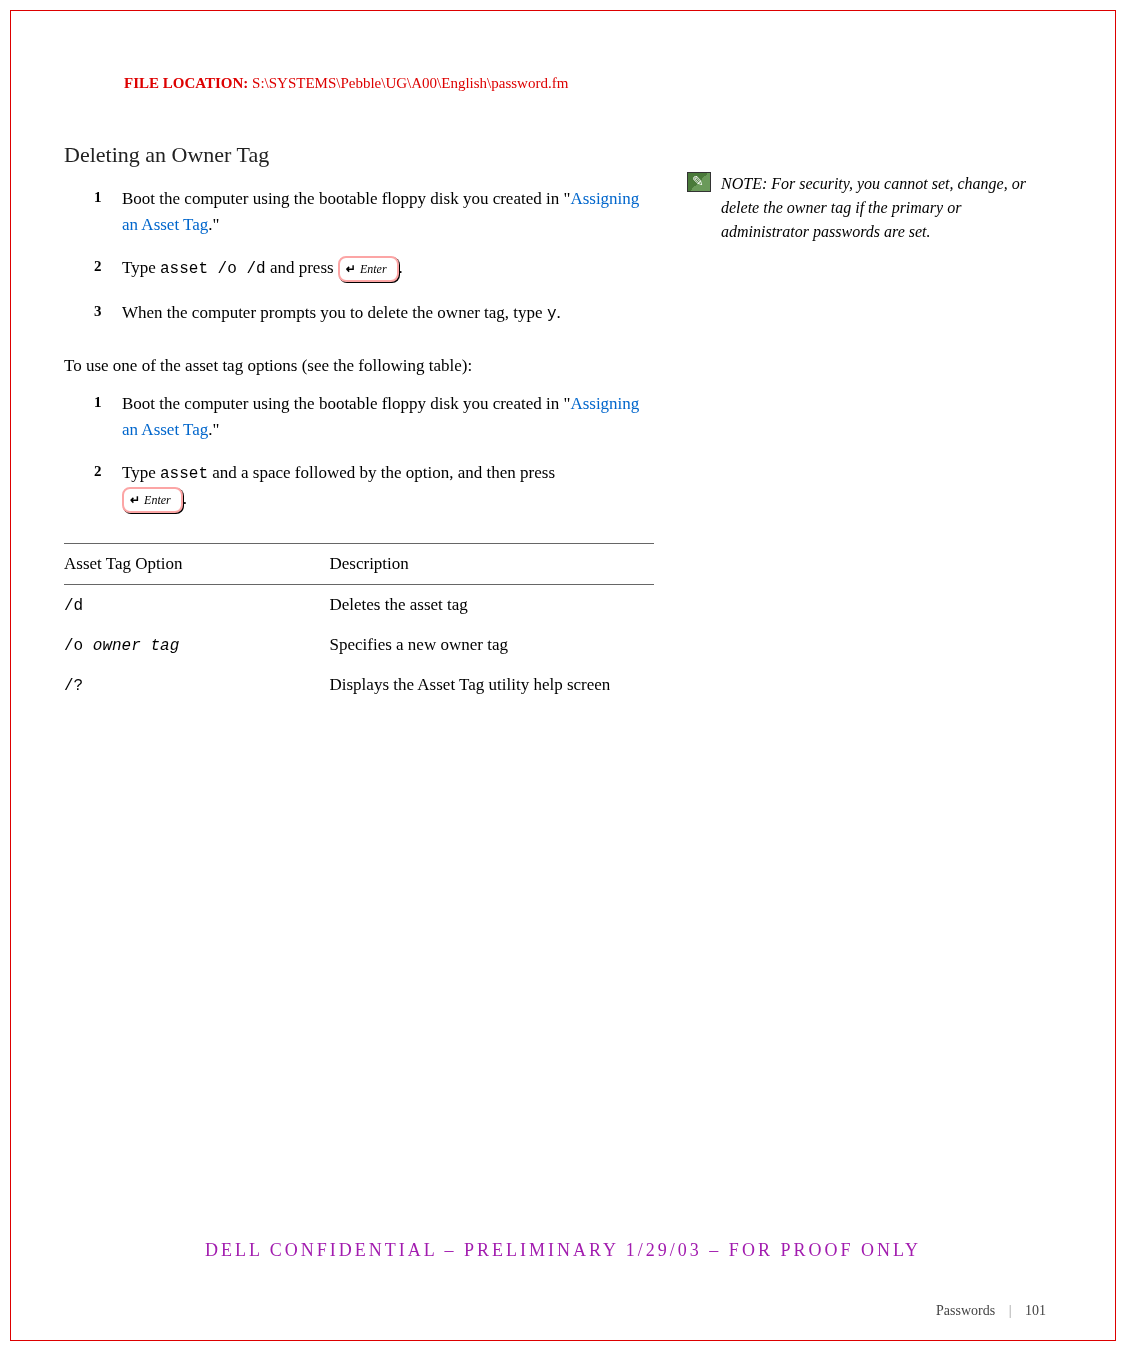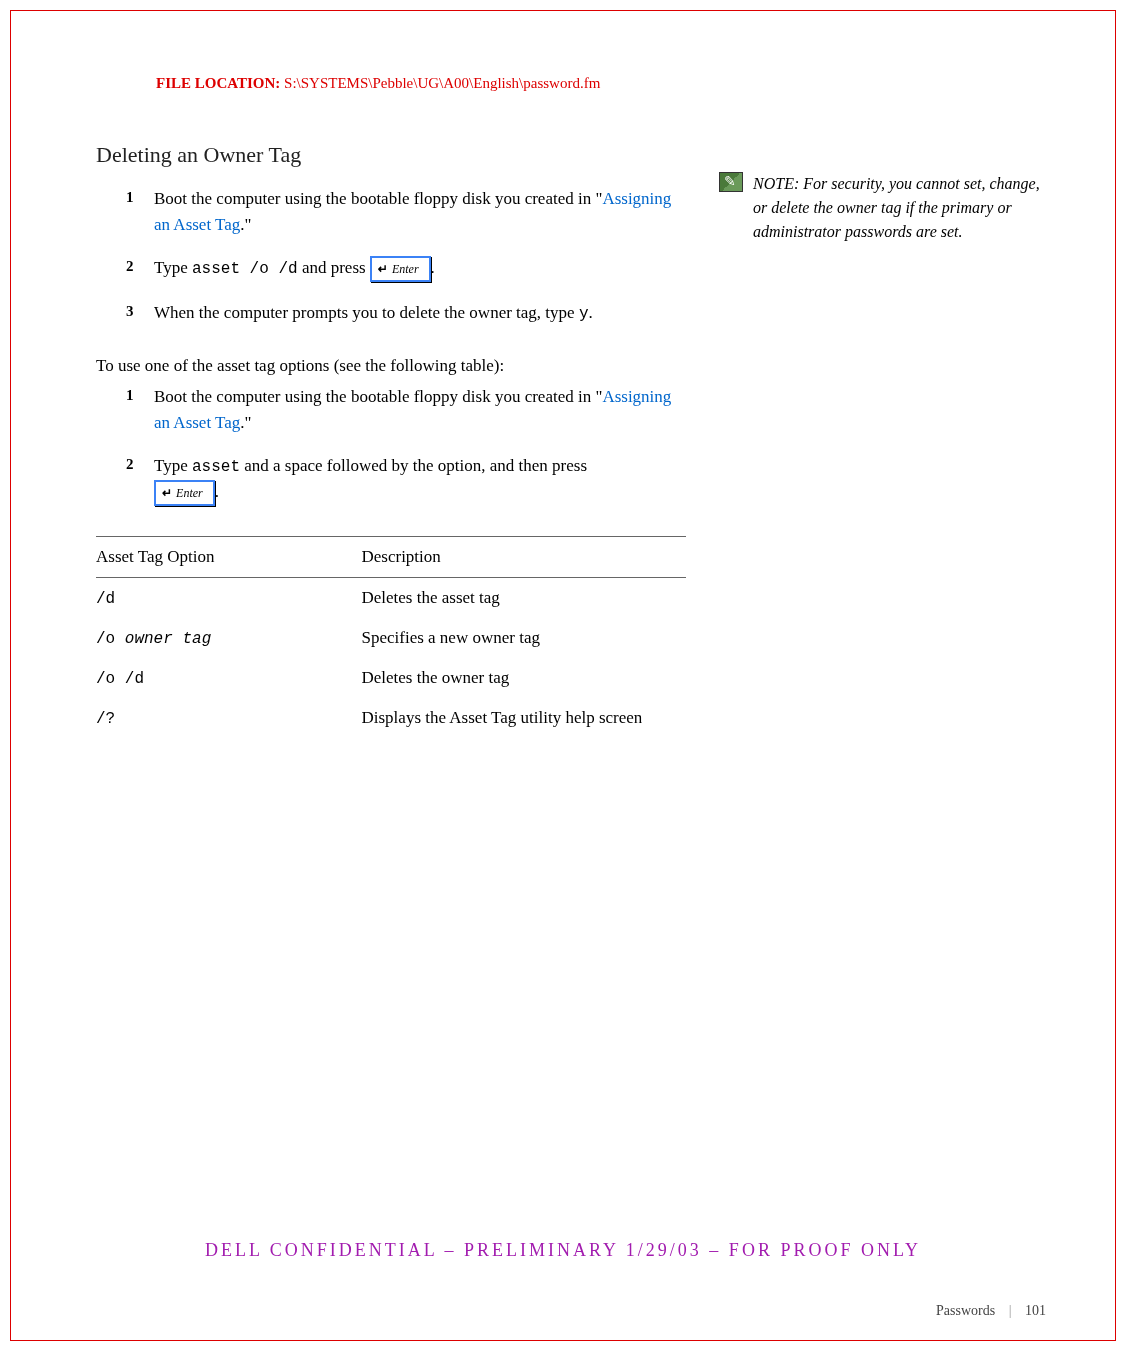--- a/index.html
+++ b/index.html
@@ -16,21 +16,21 @@
     }
     .page-border {
       position: absolute;
       top: 10px;
       left: 10px;
       right: 10px;
       bottom: 10px;
       border: 1px solid #d00;
     }
     .content {
-      padding: 75px 80px 40px 96px;
+      padding: 75px 80px 40px 64px;
     }
     .file-location {
       font-size: 15px;
       margin-bottom: 50px;
       margin-left: 60px;
     }
     .file-location-label {
       color: #d00;
       font-weight: bold;
     }
@@ -80,37 +80,37 @@
       font-family: 'Courier New', monospace;
       font-size: 16px;
     }
     .mono-italic {
       font-family: 'Courier New', monospace;
       font-style: italic;
       font-size: 16px;
     }
     .enter-key {
       display: inline-block;
-      border: 2px solid #3b82f6;
-      border-radius: 0;
+      border: 2px solid #fca5a5;
+      border-radius: 8px;
       padding: 2px 10px 2px 6px;
       font-size: 12px;
       font-style: italic;
       vertical-align: middle;
       background: #fff;
       box-shadow: 1px 1px 0 #000;
     }
     .enter-arrow {
       font-style: normal;
       font-weight: bold;
       margin-right: 4px;
     }
     .intro-text {
       font-size: 17px;
-      margin-bottom: 8px;
+      margin-bottom: 15px;
     }
     .options-table {
       width: 100%;
       border-collapse: collapse;
       margin-top: 25px;
     }
     .options-table th {
       text-align: left;
       font-weight: normal;
       font-size: 17px;
@@ -241,24 +241,20 @@
           </tr>
         </thead>
         <tbody>
           <tr>
             <td><span class="mono">/d</span></td>
             <td>Deletes the asset tag</td>
           </tr>
           <tr>
             <td><span class="mono">/o </span><span class="mono-italic">owner tag</span></td>
             <td>Specifies a new owner tag</td>
-          </tr>
-          <tr>
-            <td><span class="mono">/o /d</span></td>
-            <td>Deletes the owner tag</td>
           </tr>
           <tr>
             <td><span class="mono">/?</span></td>
             <td>Displays the Asset Tag utility help screen</td>
           </tr>
         </tbody>
       </table>
 
     </div>
 

